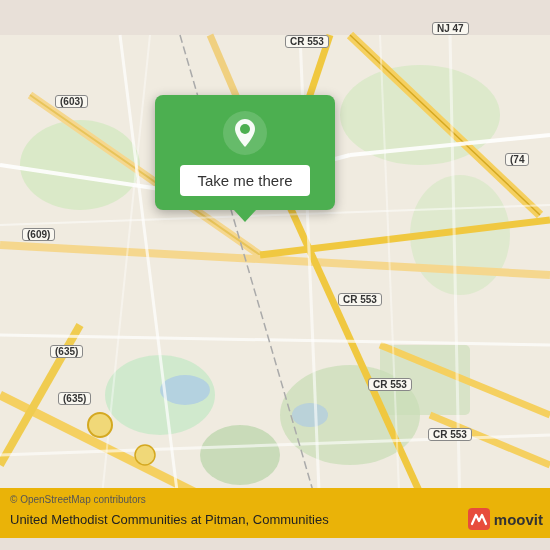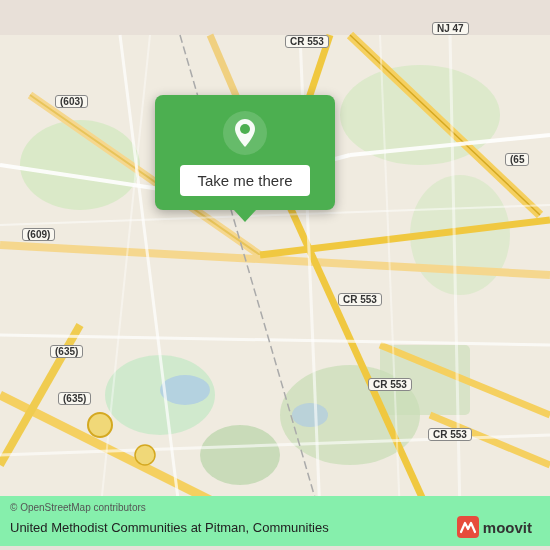--- a/index.html
+++ b/index.html
@@ -16,23 +16,23 @@
     
     .map-bg {
       position: absolute;
       top: 0; left: 0;
       width: 100%; height: 100%;
     }
 
     
     .bottom-bar {
       position: absolute;
-      bottom: 4px; left: 0; right: 0;
-      background: #86efac;
-      padding: 6px 18px 8px 10px;
+      bottom: 12px; left: 0; right: 0;
+      background: #eab308;
+      padding: 6px 7px 8px 10px;
       z-index: 10;
     }
     .attribution {
       font-size: 10px;
       color: #555;
       margin-bottom: 3px;
     }
     .bottom-info {
       display: flex;
       align-items: center;
@@ -173,21 +173,21 @@
 
   <div class="route-badge" style="top:35px; left:285px;">CR 553</div>
   <div class="route-badge" style="top:22px; left:432px;">NJ 47</div>
   <div class="route-badge" style="top:55px; left:55px;margin-top:40px;">(603)</div>
   <div class="route-badge" style="top:228px; left:22px;">(609)</div>
   <div class="route-badge" style="top:345px; left:50px;">(635)</div>
   <div class="route-badge" style="top:392px; left:58px;">(635)</div>
   <div class="route-badge" style="top:293px; left:338px;">CR 553</div>
   <div class="route-badge" style="top:378px; left:368px;">CR 553</div>
   <div class="route-badge" style="top:428px; left:428px;">CR 553</div>
-  <div class="route-badge" style="top:153px; left:505px;">(65</div>
+  <div class="route-badge" style="top:153px; left:505px;">(74</div>
 
   <div class="popup-card" style="top:95px; left:155px;">
 
     <svg class="pin-icon" viewBox="0 0 44 44" xmlns="http://www.w3.org/2000/svg">
       <circle cx="22" cy="22" r="22" fill="rgba(255,255,255,0.15)"></circle>
       <path d="M22 8 C16.5 8 12 12.5 12 18 C12 25 22 36 22 36 C22 36 32 25 32 18 C32 12.5 27.5 8 22 8Z" fill="white" opacity="0.95"></path>
       <circle cx="22" cy="18" r="5" fill="#4caf50"></circle>
     </svg>
 
     <button class="take-me-there-btn">Take me there</button>

